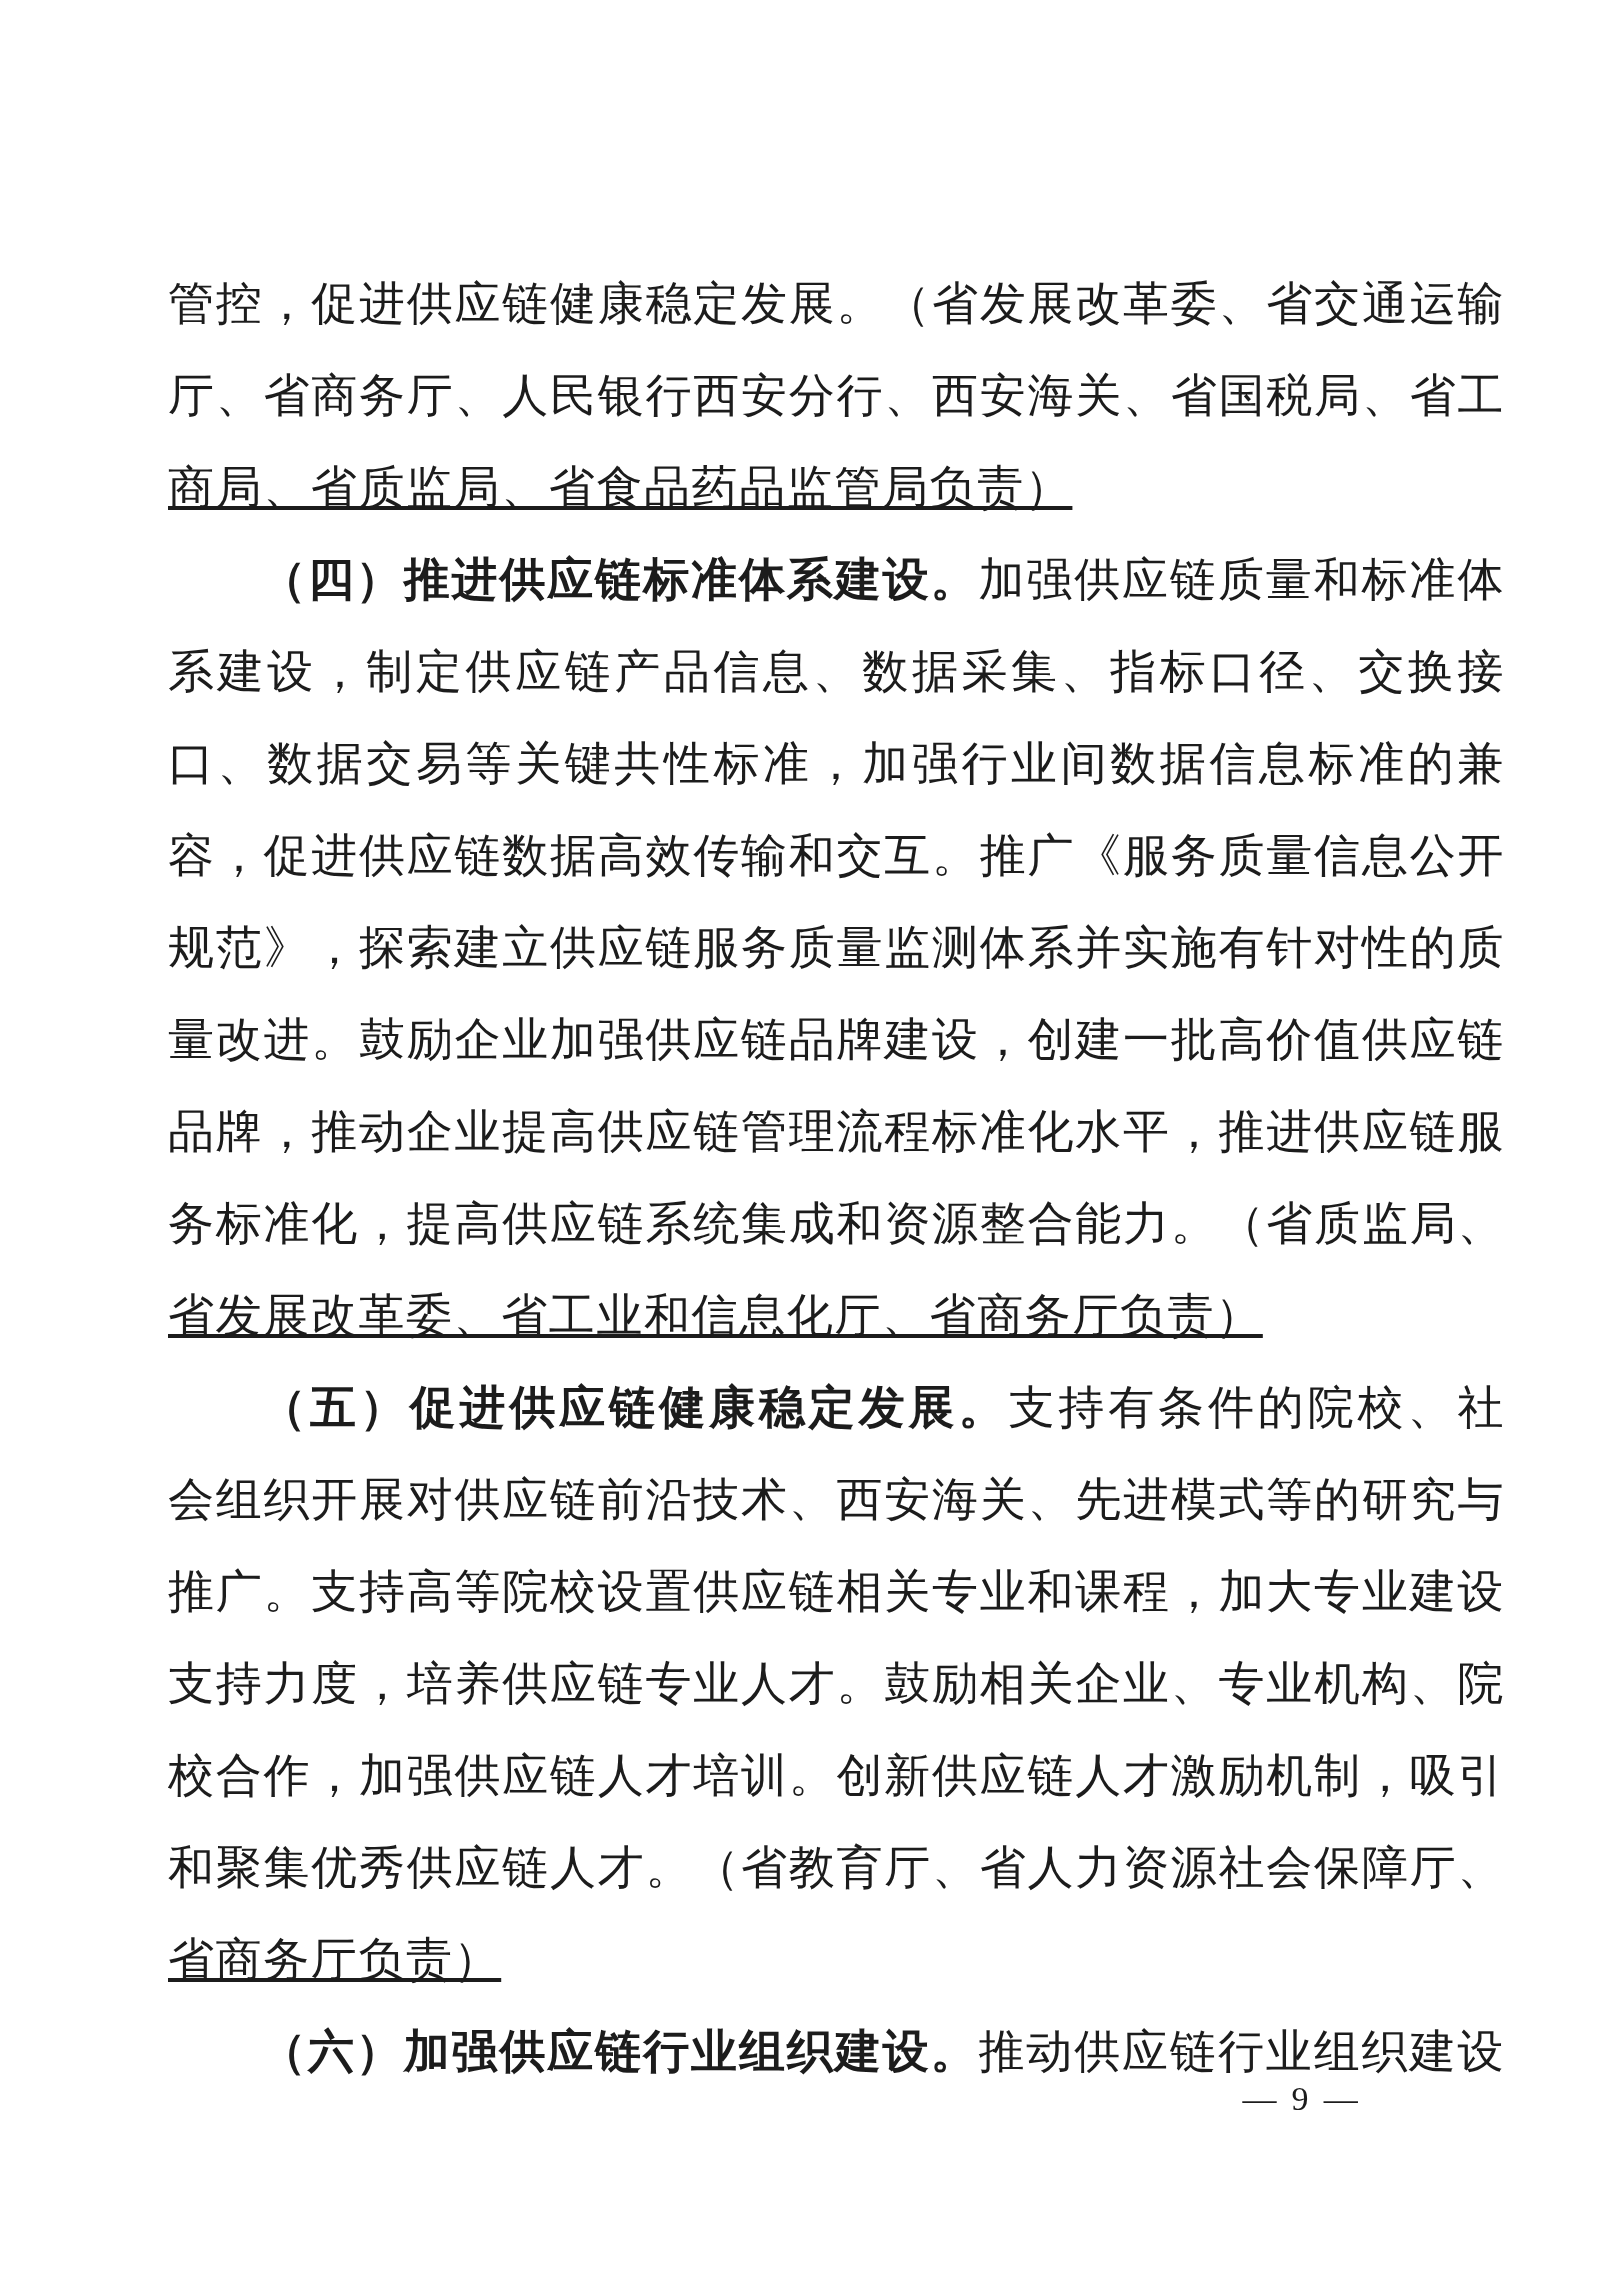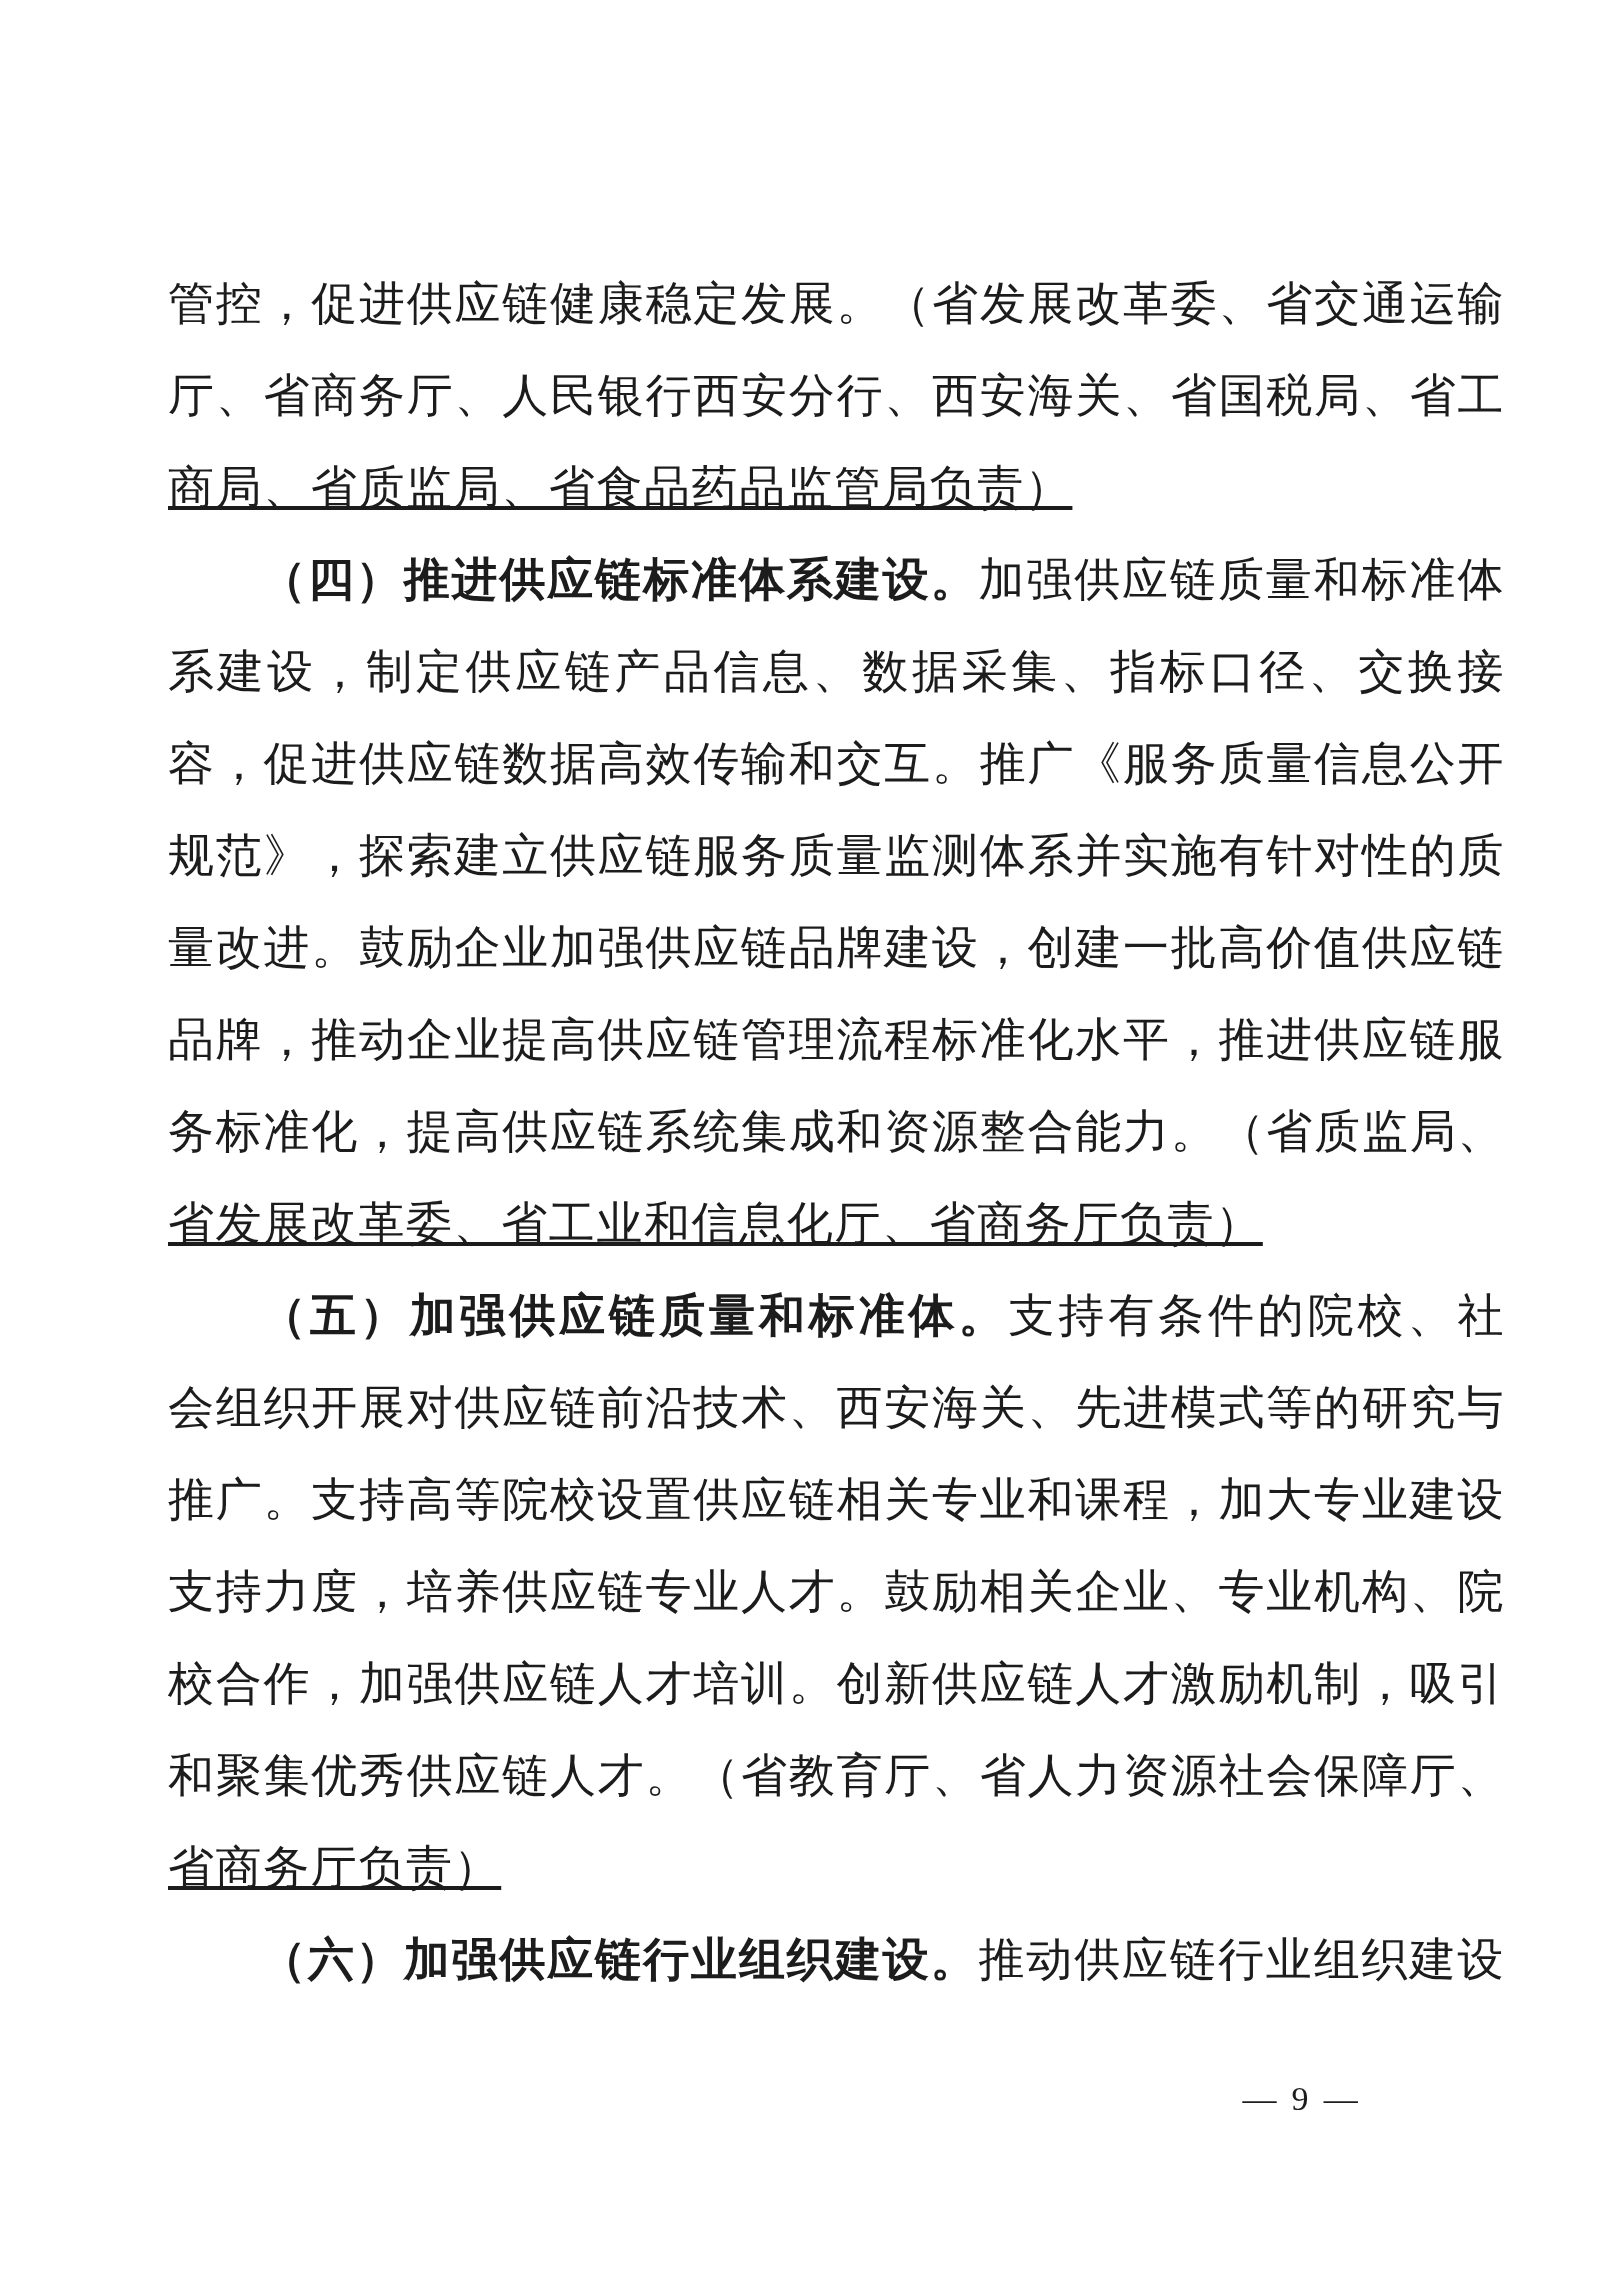--- a/index.html
+++ b/index.html
@@ -61,28 +61,29 @@
 
 <div class="page">
   <div class="text-column">
 
     <div class="line">管控，促进供应链健康稳定发展。（省发展改革委、省交通运输</div>
     <div class="line">厅、省商务厅、人民银行西安分行、西安海关、省国税局、省工</div>
     <div class="line short">商局、省质监局、省食品药品监管局负责）</div>
 
     <div class="line indent"><span class="lead">（四）推进供应链标准体系建设。</span><span>加强供应链质量和标准体</span></div>
     <div class="line">系建设，制定供应链产品信息、数据采集、指标口径、交换接</div>
+    <div class="line">口、数据交易等关键共性标准，加强行业间数据信息标准的兼</div>
     <div class="line">容，促进供应链数据高效传输和交互。推广《服务质量信息公开</div>
     <div class="line">规范》，探索建立供应链服务质量监测体系并实施有针对性的质</div>
     <div class="line">量改进。鼓励企业加强供应链品牌建设，创建一批高价值供应链</div>
     <div class="line">品牌，推动企业提高供应链管理流程标准化水平，推进供应链服</div>
     <div class="line">务标准化，提高供应链系统集成和资源整合能力。（省质监局、</div>
     <div class="line short">省发展改革委、省工业和信息化厅、省商务厅负责）</div>
 
-    <div class="line indent"><span class="lead">（五）加强供应链质量和标准体。</span><span>支持有条件的院校、社</span></div>
+    <div class="line indent"><span class="lead">（五）促进供应链健康稳定发展。</span><span>支持有条件的院校、社</span></div>
     <div class="line">会组织开展对供应链前沿技术、西安海关、先进模式等的研究与</div>
     <div class="line">推广。支持高等院校设置供应链相关专业和课程，加大专业建设</div>
     <div class="line">支持力度，培养供应链专业人才。鼓励相关企业、专业机构、院</div>
     <div class="line">校合作，加强供应链人才培训。创新供应链人才激励机制，吸引</div>
     <div class="line">和聚集优秀供应链人才。（省教育厅、省人力资源社会保障厅、</div>
     <div class="line short">省商务厅负责）</div>
 
     <div class="line indent"><span class="lead">（六）加强供应链行业组织建设。</span><span>推动供应链行业组织建设</span></div>
 
   </div>

